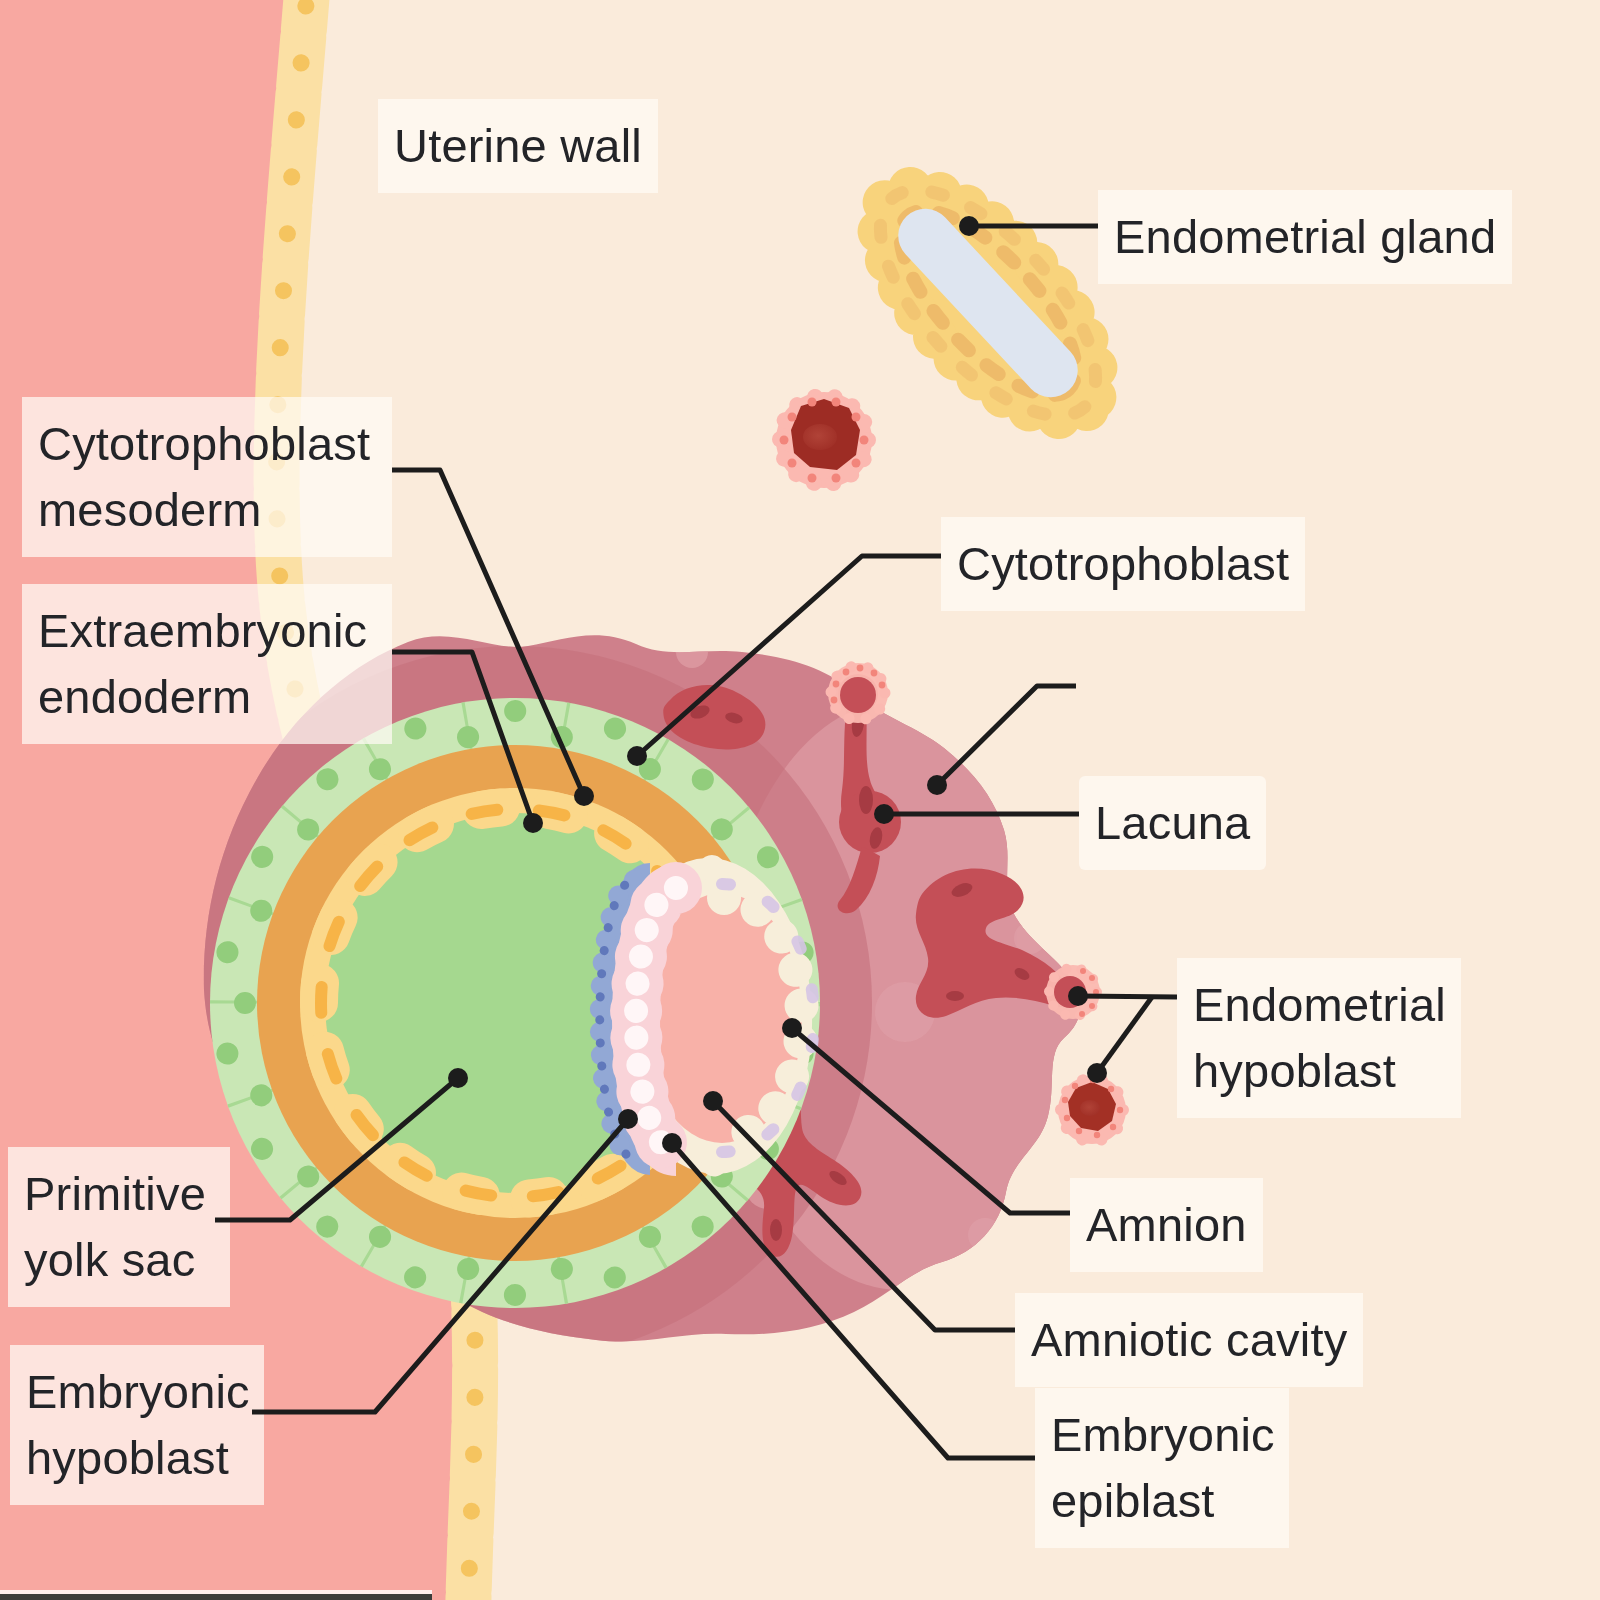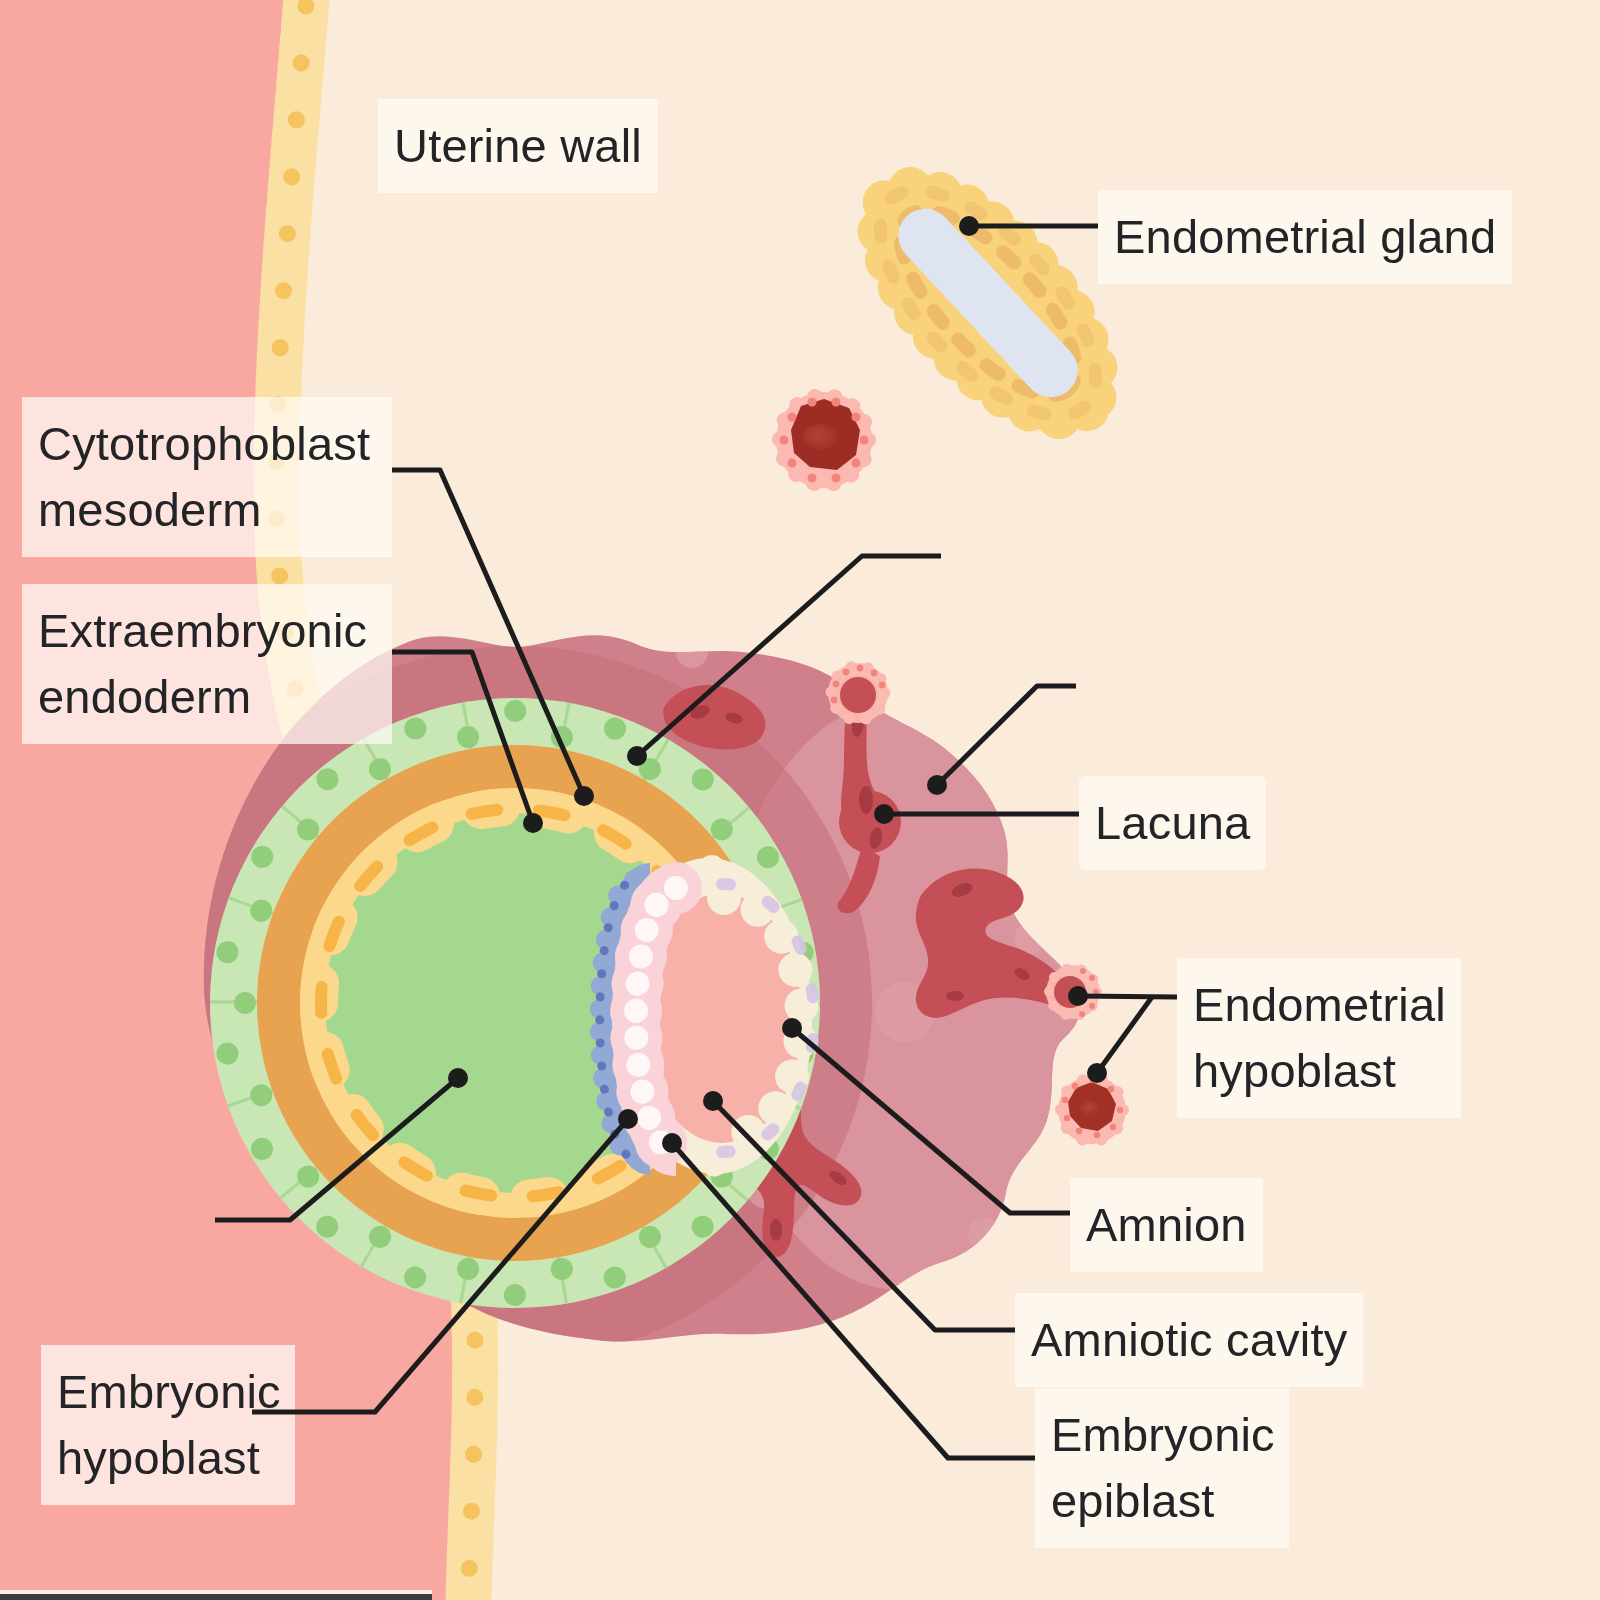--- a/index.html
+++ b/index.html
@@ -223,26 +223,28 @@
           <circle cx="1111" cy="1089" r="3.2"></circle>
     </g>
   </g>
 </svg>
 
 <div class="labels-layer">
   <div class="lbl center" style="left:378px;top:99px;">Uterine wall</div>
   <div class="lbl" style="left:1098px;top:190px;">Endometrial gland</div>
   <div class="lbl" style="left:22px;top:397px;width:338px;">Cytotrophoblast mesoderm</div>
   <div class="lbl" style="left:22px;top:584px;width:338px;">Extraembryonic endoderm</div>
+  <div class="lbl" style="left:941px;top:517px;">Cytotrophoblast</div>
   <div class="lbl" style="left:1079px;top:776px;border-radius:6px;">Lacuna</div>
   <div class="lbl" style="left:1177px;top:958px;width:252px;">Endometrial hypoblast</div>
+  <div class="lbl" style="left:8px;top:1147px;width:190px;">Primitive yolk sac</div>
   <div class="lbl" style="left:1070px;top:1178px;">Amnion</div>
   <div class="lbl" style="left:1015px;top:1293px;">Amniotic cavity</div>
   <div class="lbl" style="left:1035px;top:1388px;width:222px;">Embryonic epiblast</div>
-  <div class="lbl" style="left:10px;top:1345px;width:222px;margin-left:31px;">Embryonic hypoblast</div>
+  <div class="lbl" style="left:10px;top:1345px;width:222px;">Embryonic hypoblast</div>
 </div>
 
 <svg id="leaders" viewBox="0 0 1600 1600">
   <g fill="none" stroke="#1C1C1C" stroke-width="5" stroke-linejoin="round" stroke-linecap="butt">
     <polyline points="1098,226 969,226"></polyline>
     <polyline points="941,556 862,556 637,756"></polyline>
     <polyline points="1076,686 1037,686 937,785"></polyline>
     <polyline points="1079,814 884,814"></polyline>
     <polyline points="392,470 440,470 584,796"></polyline>
     <polyline points="392,652 472,652 533,823"></polyline>

